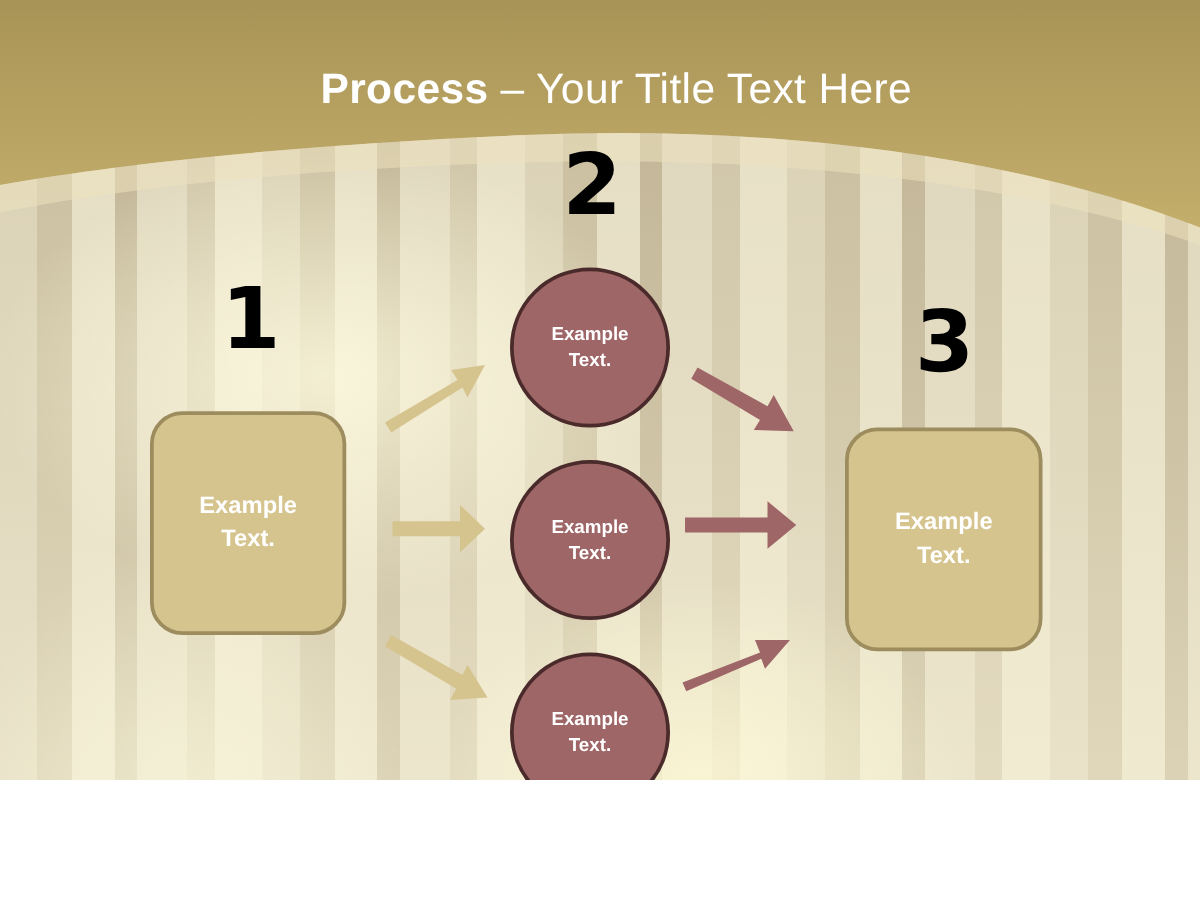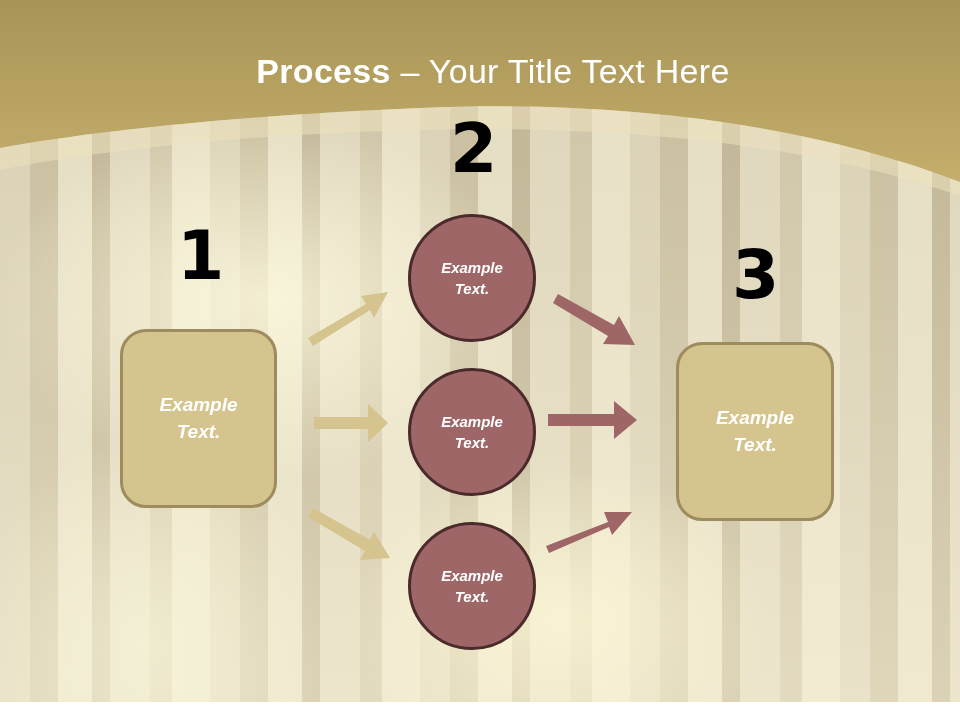--- a/index.html
+++ b/index.html
@@ -1,17 +1,17 @@
 <!DOCTYPE html>
 <html><head>
 <meta charset="utf-8">
 <style>
   html, body { margin: 0; padding: 0; }
   body { width: 960px; height: 720px; overflow: hidden; position: relative; font-family: "Liberation Sans", sans-serif; }
-  .slide { position: absolute; inset: 0; width: 960px; height: 702px; overflow: hidden;
+  .slide { position: absolute; inset: 0; width: 960px; height: 624px; overflow: hidden;
     background:
       linear-gradient(180deg, rgba(255,250,225,0.0) 0%, rgba(255,250,225,0.25) 60%, rgba(255,250,225,0.45) 100%),
       repeating-linear-gradient(90deg,
         #d8cfb4 0px, #d8cfb4 30px,
         #c7bb9c 30px, #c7bb9c 58px,
         #e3dcc2 58px, #e3dcc2 92px,
         #bfb293 92px, #bfb293 110px,
         #ddd5bb 110px, #ddd5bb 150px,
         #cdc2a5 150px, #cdc2a5 172px,
         #e6dfc6 172px, #e6dfc6 210px);
@@ -24,21 +24,21 @@
   }
   .header-band { position: absolute; left: 0; top: 0; width: 960px; height: 200px; }
   .title { position: absolute; left: 0; top: 52px; width: 986px; text-align: center; color: #ffffff; font-size: 34px; letter-spacing: 0.3px; }
   .title b { font-weight: bold; }
   .title span.rest { font-weight: normal; }
   .step-num { position: absolute; font-family: "DejaVu Sans", sans-serif; font-weight: bold; color: #000; font-size: 68px; line-height: 1; }
   .box { position: absolute; width: 154px; height: 176px; background: #d6c48e; border: 3px solid #9c8c5e; border-radius: 26px; box-sizing: border-box;
     display: flex; align-items: center; justify-content: center; text-align: center; }
   .circle { position: absolute; width: 128px; height: 128px; border-radius: 50%; background: #9e6667; border: 3px solid #4a2a2a; box-sizing: border-box;
     display: flex; align-items: center; justify-content: center; text-align: center; }
-  .label { color: #ffffff; font-style: italic; font-weight: bold; line-height: 1.4; }
+  .label { color: #ffffff; font-weight: bold; line-height: 1.4; }
   .box .label { font-size: 19px; }
   .circle .label { font-size: 15px; }
   svg.arrows { position: absolute; left: 0; top: 0; }
 </style>
 </head>
 <body>
 
 <div class="slide">
   <div class="forest-light"></div>
 

